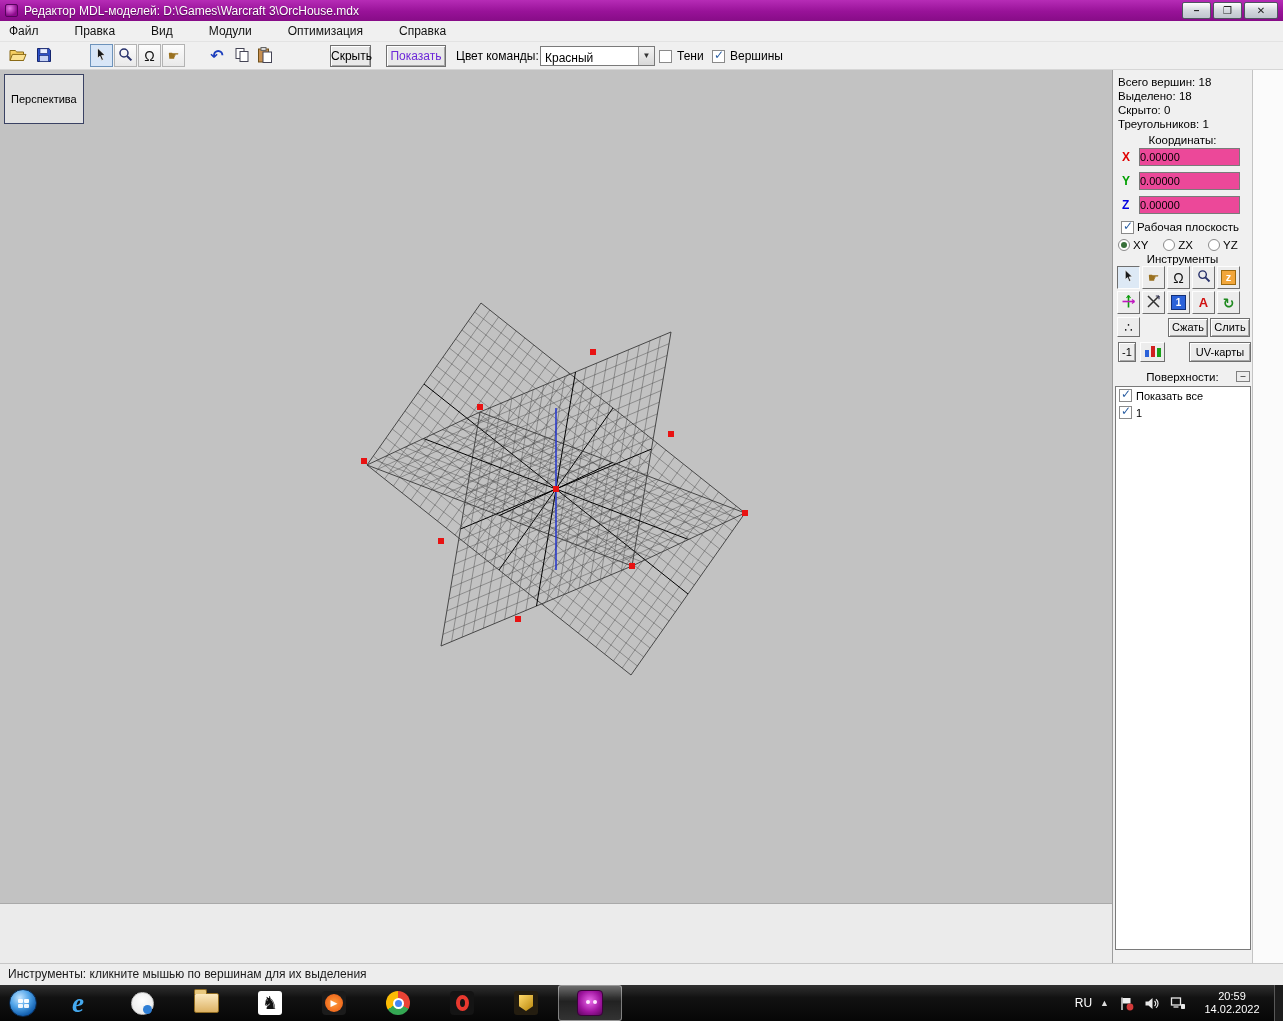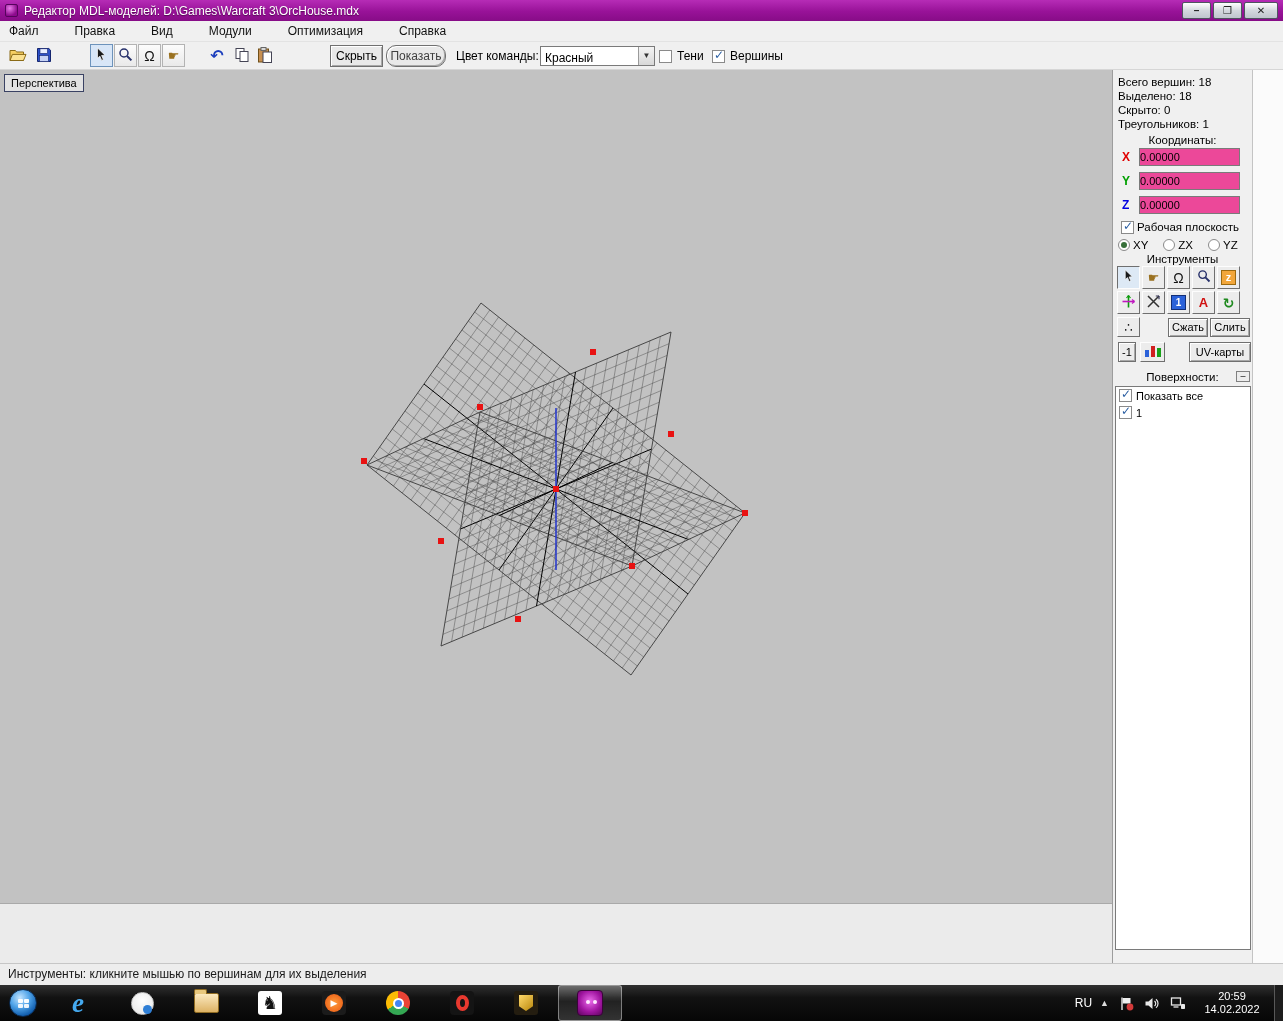--- a/index.html
+++ b/index.html
@@ -28,37 +28,37 @@
   .tb{position:absolute;top:2px;width:24px;height:24px;display:flex;align-items:center;justify-content:center;
     background:transparent;border:1px solid transparent;}
   .tb.toggle{width:23px;height:23px;border:1px solid #b3b3b3;background:linear-gradient(#fcfcfc,#e9e9e9);}
   .tb.toggle.selected{background:#d8e6f7;border-color:#6d93bb;}
   .glyph{font-size:14px;color:#111;line-height:1;}
   .glyph.hand{color:#9a7120;font-size:13px;}
   .glyph.undo{color:#1d3fbd;font-size:16px;font-weight:bold;}
   .btn3d{position:absolute;height:22px;background:#e9e9e9;border:1px solid #707070;
     box-shadow:inset 1px 1px 0 #fff, inset -1px -1px 0 #a8a8a8;
     font-size:12px;color:#000;text-align:center;line-height:20px;}
-  .btn3d.disabled{color:#404040;border-radius:10px;}
+  .btn3d.disabled{color:#6d28d9;}
   .tlabel{position:absolute;top:0;line-height:28px;font-size:12px;color:#000;white-space:nowrap;}
   .combo{position:absolute;top:4px;width:115px;height:20px;background:#fff;border:1px solid #7a7a7a;
     display:flex;align-items:flex-end;}
   .combo-value{flex:1;font-size:12px;padding-left:4px;color:#000;}
   .combo-arrow{width:16px;height:18px;border-left:1px solid #9a9a9a;background:linear-gradient(#f4f4f4,#d8d8d8);
     font-size:8px;line-height:18px;text-align:center;color:#333;}
   .cb{display:inline-block;position:relative;width:13px;height:13px;background:#fff;border:1px solid #8a8a8a;flex:none;}
   .cb.checked::after{content:"✓";position:absolute;left:1px;top:-3px;font-size:12px;font-weight:bold;color:#2b5fa3;}
   .radio{display:inline-block;position:relative;width:12px;height:12px;border-radius:50%;
     background:#fff;border:1px solid #8a8a8a;flex:none;}
   .radio.checked::after{content:"";position:absolute;inset:2px;border-radius:50%;background:#38703a;}
 
   
   .viewport{position:absolute;left:0;top:70px;width:1112px;height:833px;background:#c2c2c2;}
   .persp{position:absolute;left:4px;top:4px;border:1px solid #3a4263;background:#e2e2e2;
-    font-size:11px;color:#000;padding:1px 6px;line-height:14px;}
+    font-size:11px;color:#000;padding:17px 6px;line-height:14px;}
   #wire{position:absolute;left:0;top:0;}
   .lower-strip{position:absolute;left:0;top:903px;width:1112px;height:60px;background:#ebebeb;border-top:1px solid #a9a9a9;}
 
   
   .panel{position:absolute;left:1112px;top:70px;width:140px;height:893px;background:#f0f0f0;border-left:1px solid #9d9d9d;}
   .white-edge{position:absolute;left:1252px;top:70px;width:31px;height:893px;background:#fbfbfb;border-left:1px solid #c4c4c4;}
   .stat{font-size:11.5px;line-height:14px;padding-left:5px;color:#000;white-space:nowrap;}
   .stats{position:absolute;left:0;top:5px;right:0;}
   .pcenter{position:absolute;left:0;width:100%;text-align:center;font-size:11.5px;color:#000;}
   .crow{position:absolute;left:0;width:100%;height:19px;}
@@ -200,21 +200,21 @@
             <rect x="6" y="4.5" width="8" height="10" fill="#fff" stroke="#445"></rect>
           </svg></span>
     </button>
     <button class="tb" style="left:253px">
       <span><svg width="16" height="16" viewBox="0 0 16 16">
             <rect x="1.5" y="2" width="10" height="13" fill="#c89050" stroke="#70501a"></rect>
             <rect x="4" y="0.5" width="5" height="3" fill="#d8d8d8" stroke="#666"></rect>
             <rect x="6" y="5" width="8.5" height="10.5" fill="#fff" stroke="#445"></rect>
           </svg></span>
     </button>
-    <button class="btn3d" style="left:330px;top:3px;width:53px">Скрыть</button>
+    <button class="btn3d" style="left:330px;top:3px;width:41px">Скрыть</button>
     <button class="btn3d disabled" style="left:386px;top:3px;width:60px">Показать</button>
     <span class="tlabel" style="left:456px">Цвет команды:</span>
     <div class="combo" style="left:540px">
       <span class="combo-value">Красный</span>
       <span class="combo-arrow">▼</span>
     </div>
     <span class="cb" style="position:absolute;left:659px;top:8px"></span>
     <span class="tlabel" style="left:677px">Тени</span>
     <span class="cb checked" style="position:absolute;left:712px;top:8px"></span>
     <span class="tlabel" style="left:730px">Вершины</span>

